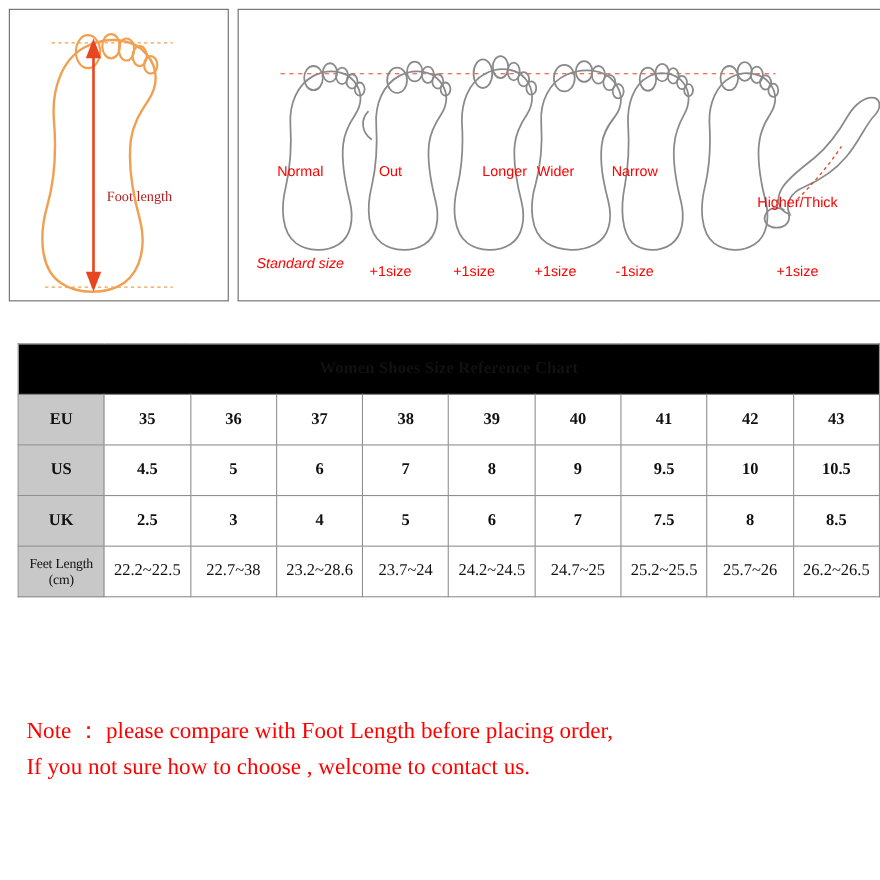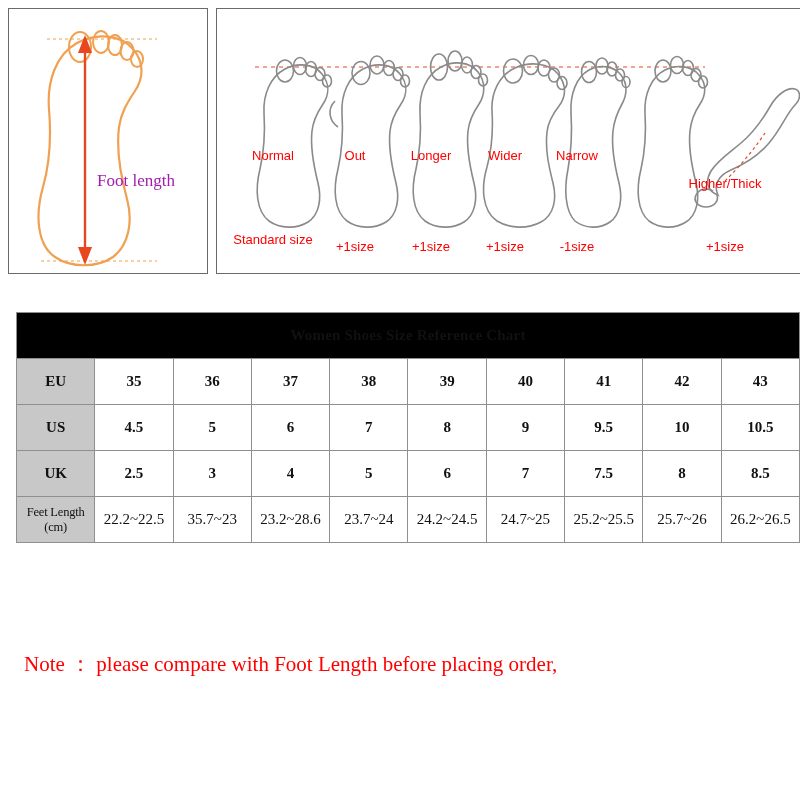--- a/index.html
+++ b/index.html
@@ -49,22 +49,22 @@
 
   .panel-right {
     flex: 1 1 auto;
     height: 266px;
   }
 
   .foot-length-label {
     position: absolute;
     left: 88px;
     top: 162px;
-    font-size: 17px;
-    color: #a21caf;
+    font-size: 13px;
+    color: #b91c1c;
     font-family: "Liberation Serif", serif;
   }
 
   svg { display: block; }
 
   .lbl-red {
     position: absolute;
     color: #ff0000;
     font-size: 13px;
     font-family: "Liberation Sans", sans-serif;
@@ -242,26 +242,26 @@
           <path d="M493 186 C488 176 494 166 506 161 C520 155 534 146 544 134
                    C556 120 562 104 570 96 C576 90 576 82 570 80 C562 78 552 86 546 96
                    C538 110 528 124 516 134 C504 144 492 152 486 162 C480 172 482 182 493 186 Z"></path>
           <path d="M488 182 C481 178 474 180 471 186 C468 192 473 198 481 198 C489 198 494 192 492 186"></path>
         </g>
         <path d="M500 172 C514 158 528 142 540 124" stroke="#e8461e" stroke-width="1.2" fill="none" stroke-dasharray="3,3"></path>
       </svg>
 
       <div class="lbl-red" style="left:10px; top:140px; width:92px;">Normal</div>
       <div class="lbl-red" style="left:92px; top:140px; width:92px;">Out</div>
-      <div class="lbl-red" style="left:166px; top:140px; width:96px;">Longer</div>
+      <div class="lbl-red" style="left:166px; top:140px; width:96px;text-align:right;">Longer</div>
       <div class="lbl-red" style="left:242px; top:140px; width:92px;">Wider</div>
       <div class="lbl-red" style="left:312px; top:140px; width:96px;">Narrow</div>
       <div class="lbl-red" style="left:448px; top:168px; width:120px;">Higher/Thick</div>
 
-      <div class="lbl-red" style="left:10px; top:224px; width:92px;">Standard size</div>
+      <div class="lbl-red" style="left:10px; top:224px; width:92px;font-style:italic;">Standard size</div>
       <div class="lbl-red" style="left:92px; top:231px; width:92px;">+1size</div>
       <div class="lbl-red" style="left:166px; top:231px; width:96px;">+1size</div>
       <div class="lbl-red" style="left:242px; top:231px; width:92px;">+1size</div>
       <div class="lbl-red" style="left:312px; top:231px; width:96px;">-1size</div>
       <div class="lbl-red" style="left:448px; top:231px; width:120px;">+1size</div>
     </div>
   </div>
 
   <div class="table-wrap">
     <table class="size-table">
@@ -304,30 +304,31 @@
         <td class="cell-bold">7.5</td>
         <td class="cell-bold">8</td>
         <td class="cell-bold">8.5</td>
       </tr>
       <tr>
         <td class="row-head small">
           <span>Feet Length</span><br>
           <span>(cm)</span>
         </td>
         <td class="cell-small">22.2~22.5</td>
-        <td class="cell-small">35.7~23</td>
+        <td class="cell-small">22.7~38</td>
         <td class="cell-small">23.2~28.6</td>
         <td class="cell-small">23.7~24</td>
         <td class="cell-small">24.2~24.5</td>
         <td class="cell-small">24.7~25</td>
         <td class="cell-small">25.2~25.5</td>
         <td class="cell-small">25.7~26</td>
         <td class="cell-small">26.2~26.5</td>
       </tr>
     </tbody>
       </table>
   </div>
 
   <div class="note">
     <div>Note ： please compare with Foot Length before placing order,</div>
+    <div>If you not sure how to choose , welcome to contact us.</div>
   </div>
 
 </div>
 
 </body></html>

